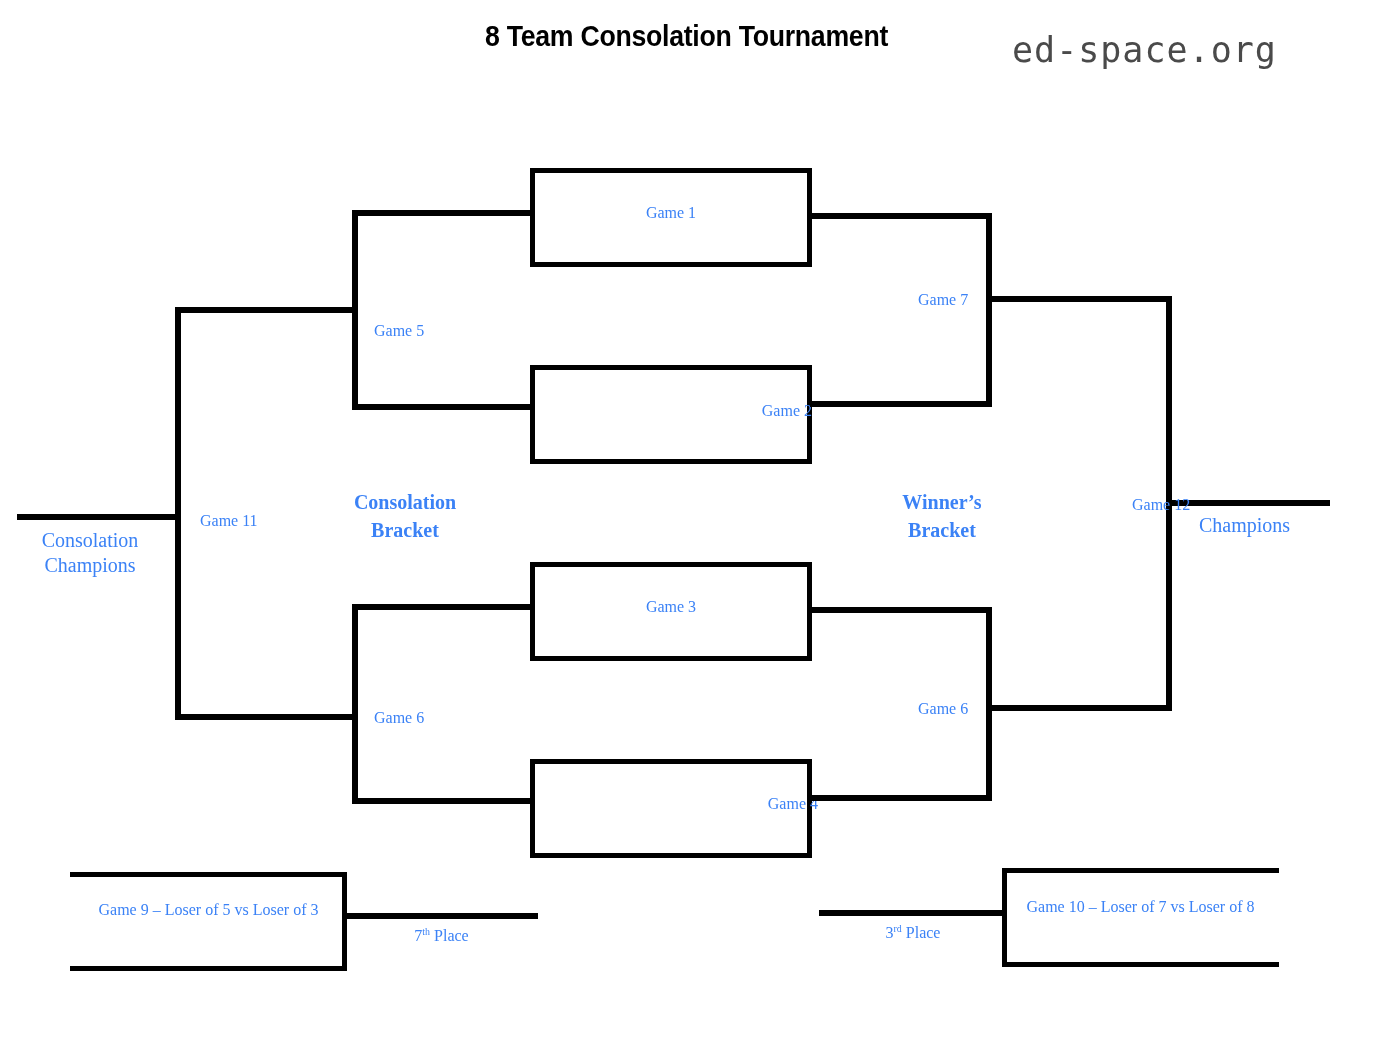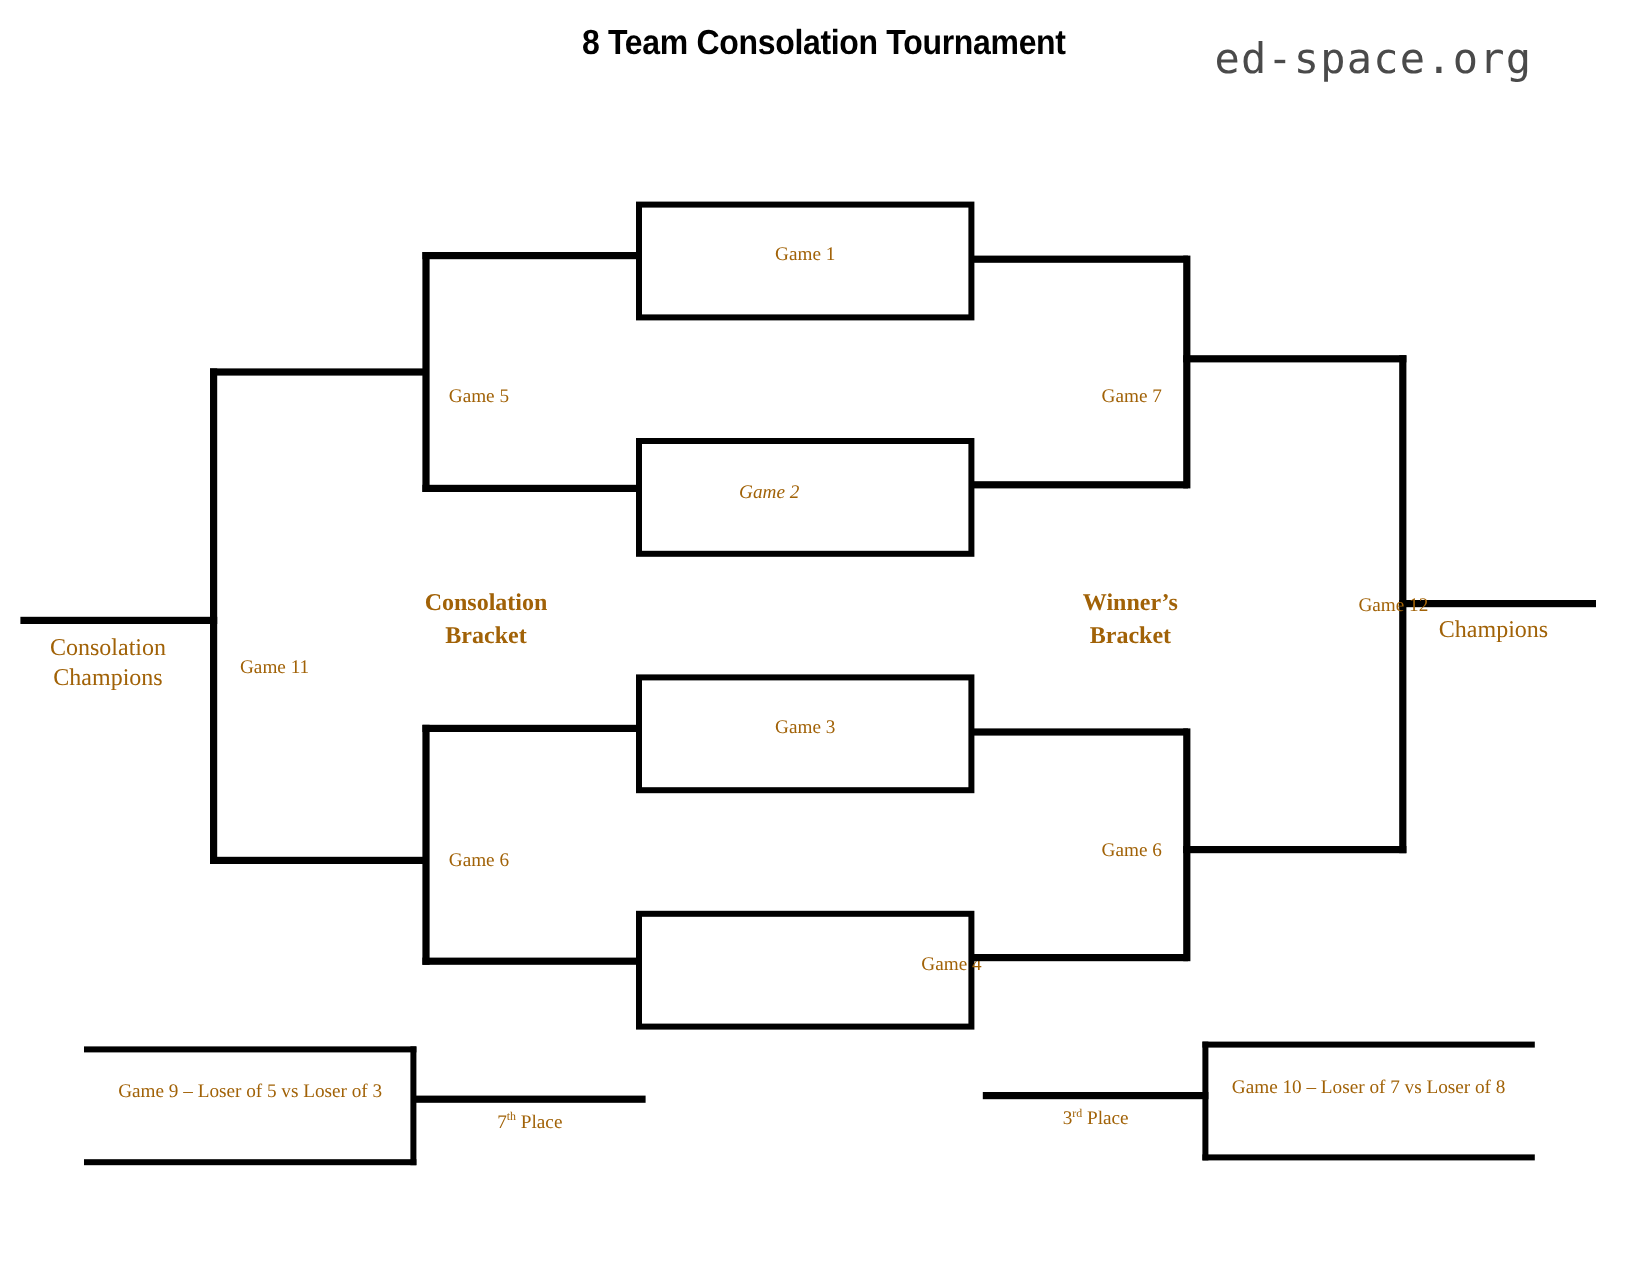--- a/index.html
+++ b/index.html
@@ -57,21 +57,21 @@
     background: #ffffff;
     box-sizing: border-box;
   }
   .gamebox.no-left  { border-left: none; }
   .gamebox.no-right { border-right: none; }
 
   
   .lbl {
     position: absolute;
     font-size: 16px;
-    color: #a16207;
+    color: #3b82f6;
     white-space: nowrap;
     line-height: 1.25;
   }
   .lbl.big {
     font-size: 20px;
   }
   .lbl.bold {
     font-weight: bold;
     font-size: 20px;
     text-align: center;
@@ -91,21 +91,21 @@
 
 <div id="canvas">
 
   <div class="title">8 Team Consolation Tournament</div>
   <div class="watermark">ed-space.org</div>
 
   <div class="gamebox" style="left:530px; top:168px; width:282px; height:99px;"></div>
   <div class="lbl" style="left:530px; top:203px; width:282px; text-align:center;">Game 1</div>
 
   <div class="gamebox" style="left:530px; top:365px; width:282px; height:99px;"></div>
-  <div class="lbl" style="left:500px; top:401px; width:282px; text-align:center;font-style:italic;">Game 2</div>
+  <div class="lbl" style="left:530px; top:401px; width:282px; text-align:right;">Game 2</div>
 
   <div class="gamebox" style="left:530px; top:562px; width:282px; height:99px;"></div>
   <div class="lbl" style="left:530px; top:597px; width:282px; text-align:center;">Game 3</div>
 
   <div class="gamebox" style="left:530px; top:759px; width:282px; height:99px;"></div>
   <div class="lbl" style="left:536px; top:794px; width:282px; text-align:right;">Game 4</div>
 
   <div class="vline" style="left:352px; top:210px; width:6px; height:200px;"></div>
 
   <div class="hline" style="left:352px; top:210px; width:180px; height:6px;"></div>
@@ -116,31 +116,31 @@
   <div class="lbl" style="left:374px; top:302px;margin-top:19px;">Game 5</div>
 
   <div class="vline" style="left:352px; top:604px; width:6px; height:200px;"></div>
   <div class="hline" style="left:352px; top:604px; width:180px; height:6px;"></div>
   <div class="hline" style="left:352px; top:798px; width:180px; height:6px;"></div>
   <div class="hline" style="left:175px; top:714px; width:180px; height:6px;"></div>
   <div class="lbl" style="left:374px; top:708px;">Game 6</div>
 
   <div class="vline" style="left:175px; top:307px; width:6px; height:413px;"></div>
   <div class="hline" style="left:17px; top:514px; width:164px; height:6px;"></div>
-  <div class="lbl" style="left:200px; top:511px;margin-top:36px;">Game 11</div>
+  <div class="lbl" style="left:200px; top:511px;">Game 11</div>
   <div class="lbl big center" style="left:10px; top:528px; width:160px;">
     <span>Consolation</span><br>
     <span>Champions</span>
   </div>
 
   <div class="vline" style="left:986px; top:213px; width:6px; height:194px;"></div>
   <div class="hline" style="left:810px; top:213px; width:180px; height:6px;"></div>
   <div class="hline" style="left:810px; top:401px; width:180px; height:6px;"></div>
   <div class="hline" style="left:986px; top:296px; width:186px; height:6px;"></div>
-  <div class="lbl" style="left:918px; top:290px;margin-top:31px;">Game 7</div>
+  <div class="lbl" style="left:918px; top:290px;">Game 7</div>
 
   <div class="vline" style="left:986px; top:607px; width:6px; height:194px;"></div>
   <div class="hline" style="left:810px; top:607px; width:180px; height:6px;"></div>
   <div class="hline" style="left:810px; top:795px; width:180px; height:6px;"></div>
   <div class="hline" style="left:986px; top:705px; width:186px; height:6px;"></div>
   <div class="lbl" style="left:918px; top:699px;">Game 6</div>
 
   <div class="vline" style="left:1166px; top:296px; width:6px; height:415px;"></div>
   <div class="hline" style="left:1166px; top:500px; width:164px; height:6px;"></div>
   <div class="lbl" style="left:1132px; top:495px;text-align:center;">Game 12</div>

